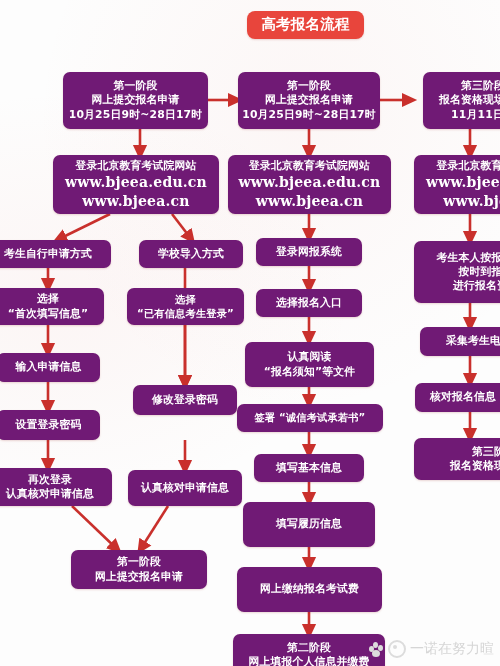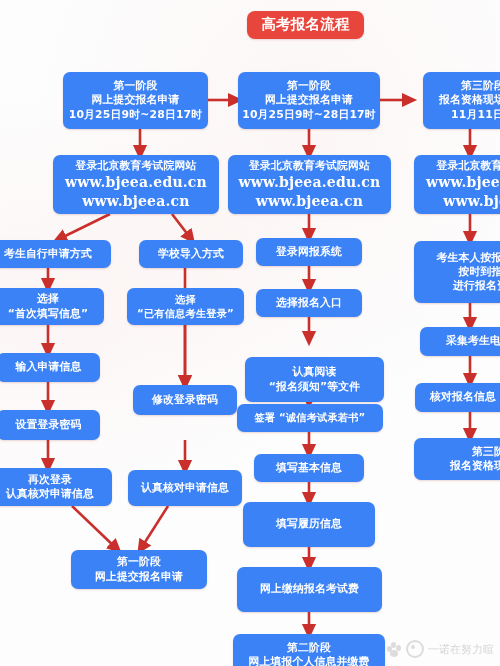--- a/index.html
+++ b/index.html
@@ -28,21 +28,21 @@
   svg#wires {
     position: absolute;
     left: 0; top: 0;
     width: 500px;
     height: 666px;
     overflow: visible;
   }
   .node {
     position: absolute;
     box-sizing: border-box;
-    background: #3b82f6;
+    background: #701a75;
     color: #ffffff;
     border-radius: 7px;
     display: flex;
     flex-direction: column;
     align-items: center;
     justify-content: center;
     text-align: center;
     font-weight: bold;
     line-height: 1.32;
     letter-spacing: 0.2px;
@@ -59,21 +59,21 @@
   .f105 { font-size: 10.2px; }
   .url { font-family: "DejaVu Serif", "Liberation Serif", serif; font-weight: bold; font-size: 14px; }
   .watermark {
     position: absolute;
     right: 6px;
     bottom: 8px;
     display: flex;
     align-items: center;
     gap: 4px;
     color: #d6d6d6;
-    font-size: 11px;
+    font-size: 14px;
     z-index: 6;
     user-select: none;
   }
   .wm-paw {
     display: inline-block;
     width: 15px; height: 15px;
     position: relative;
   }
   .wm-paw i {
     position: absolute;
@@ -233,21 +233,21 @@
   </div>
 
   <div class="node f11" style="left:256px; top:238px; width:106px; height:28px;">
     <span class="ln">登录网报系统</span>
   </div>
 
   <div class="node f11" style="left:256px; top:289px; width:106px; height:28px;">
     <span class="ln">选择报名入口</span>
   </div>
 
-  <div class="node f11" style="left:245px; top:357px; width:139px; height:45px;">
+  <div class="node f11" style="left:245px; top:342px; width:129px; height:45px;">
     <span class="ln">认真阅读</span>
     <span class="ln">“报名须知”等文件</span>
   </div>
 
   <div class="node f105" style="left:237px; top:404px; width:146px; height:28px;">
     <span class="ln">签署 “诚信考试承若书”</span>
   </div>
 
   <div class="node f11" style="left:254px; top:454px; width:110px; height:28px;">
     <span class="ln">填写基本信息</span>

